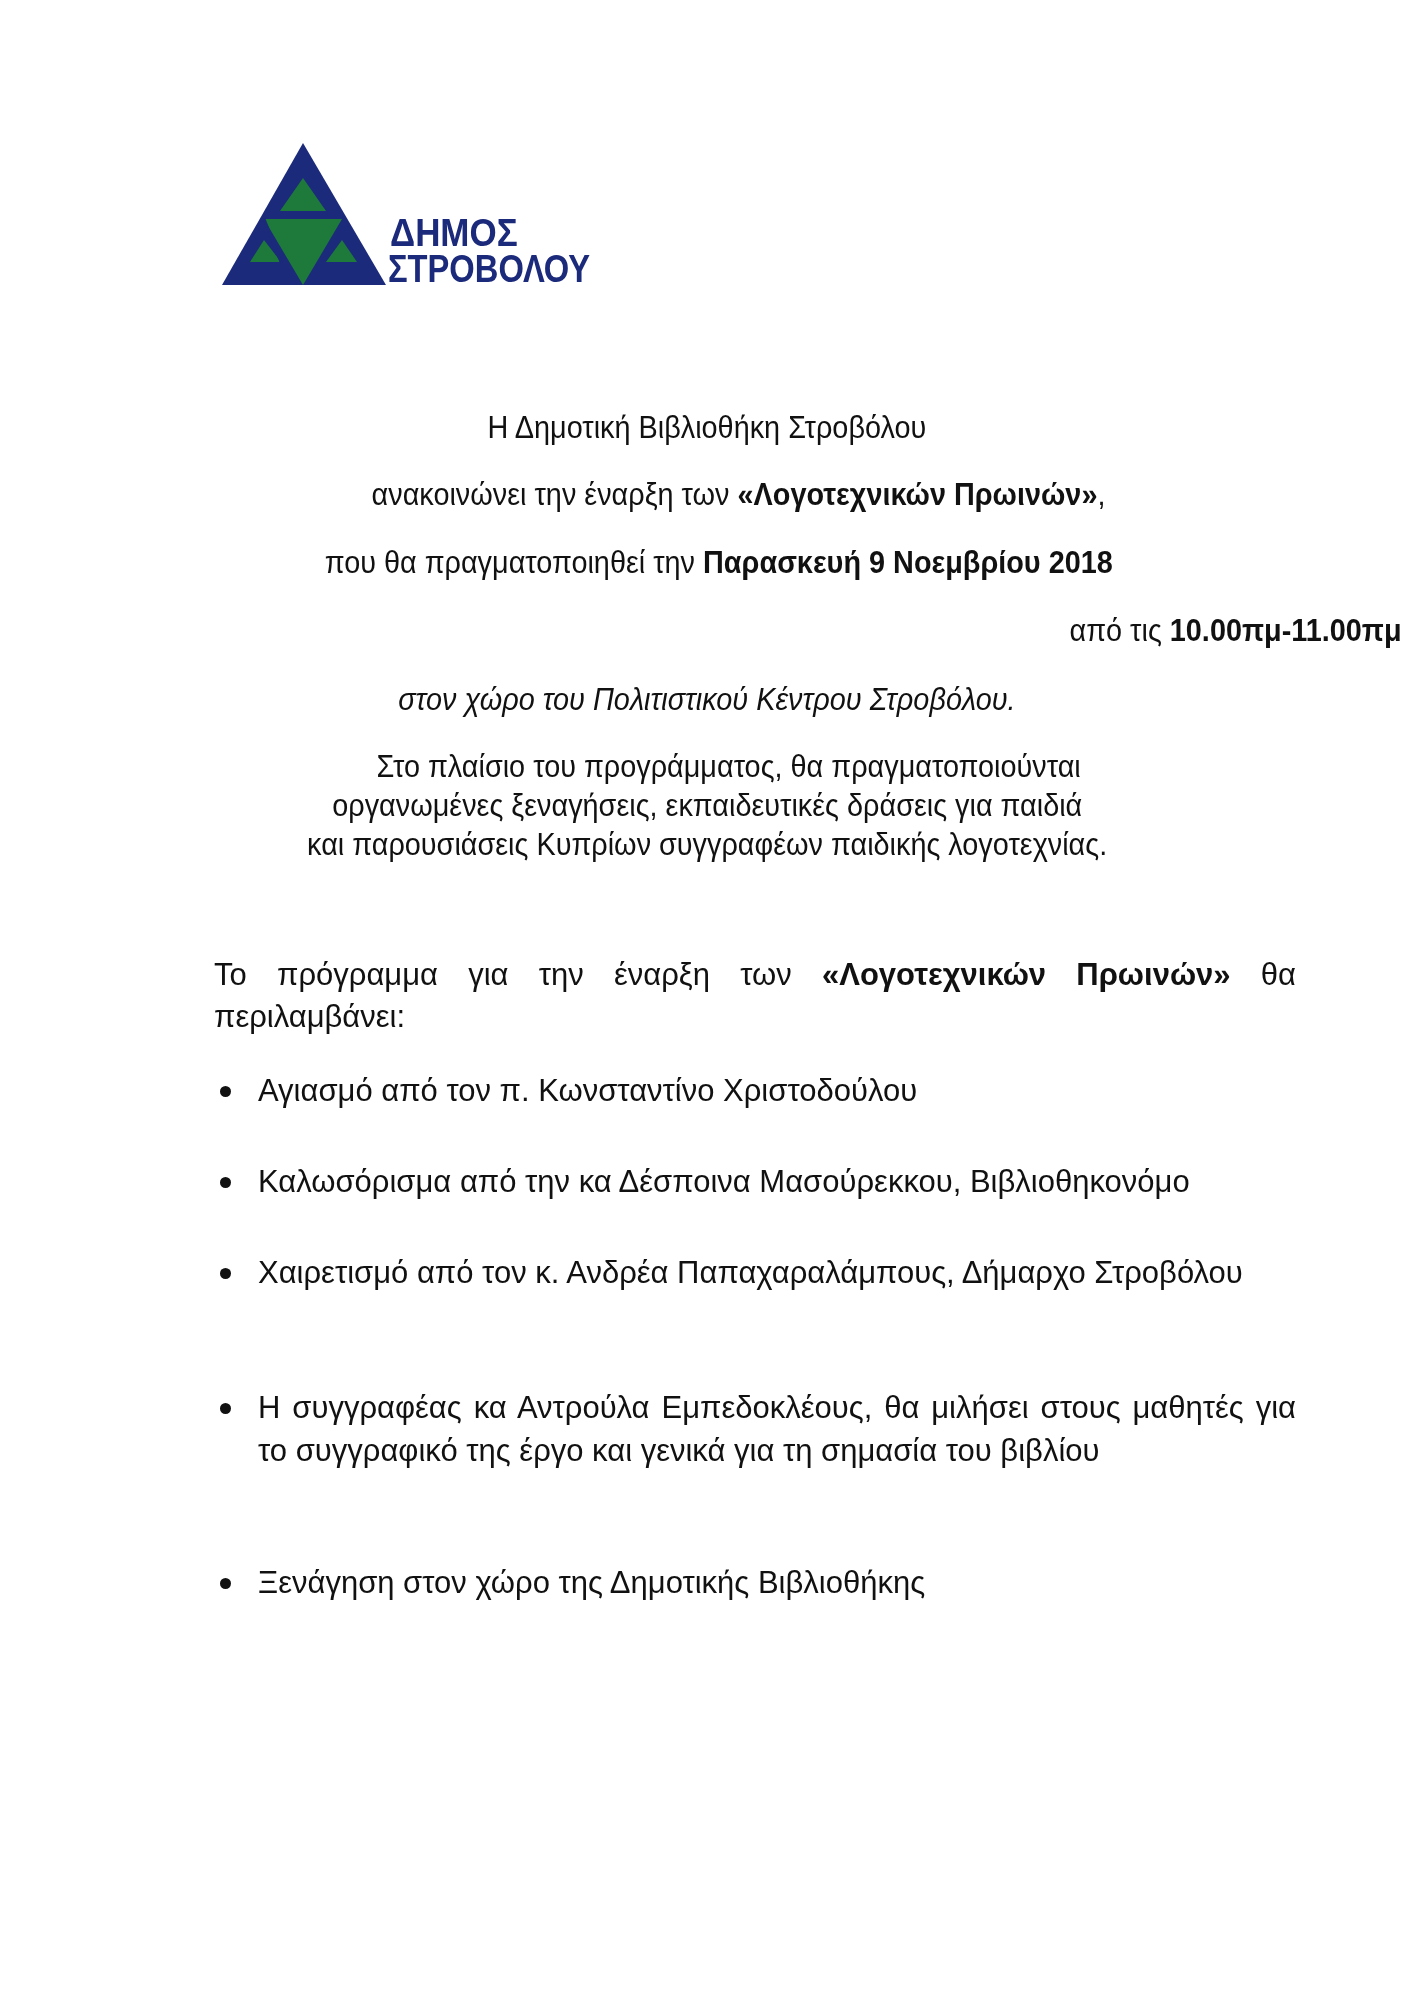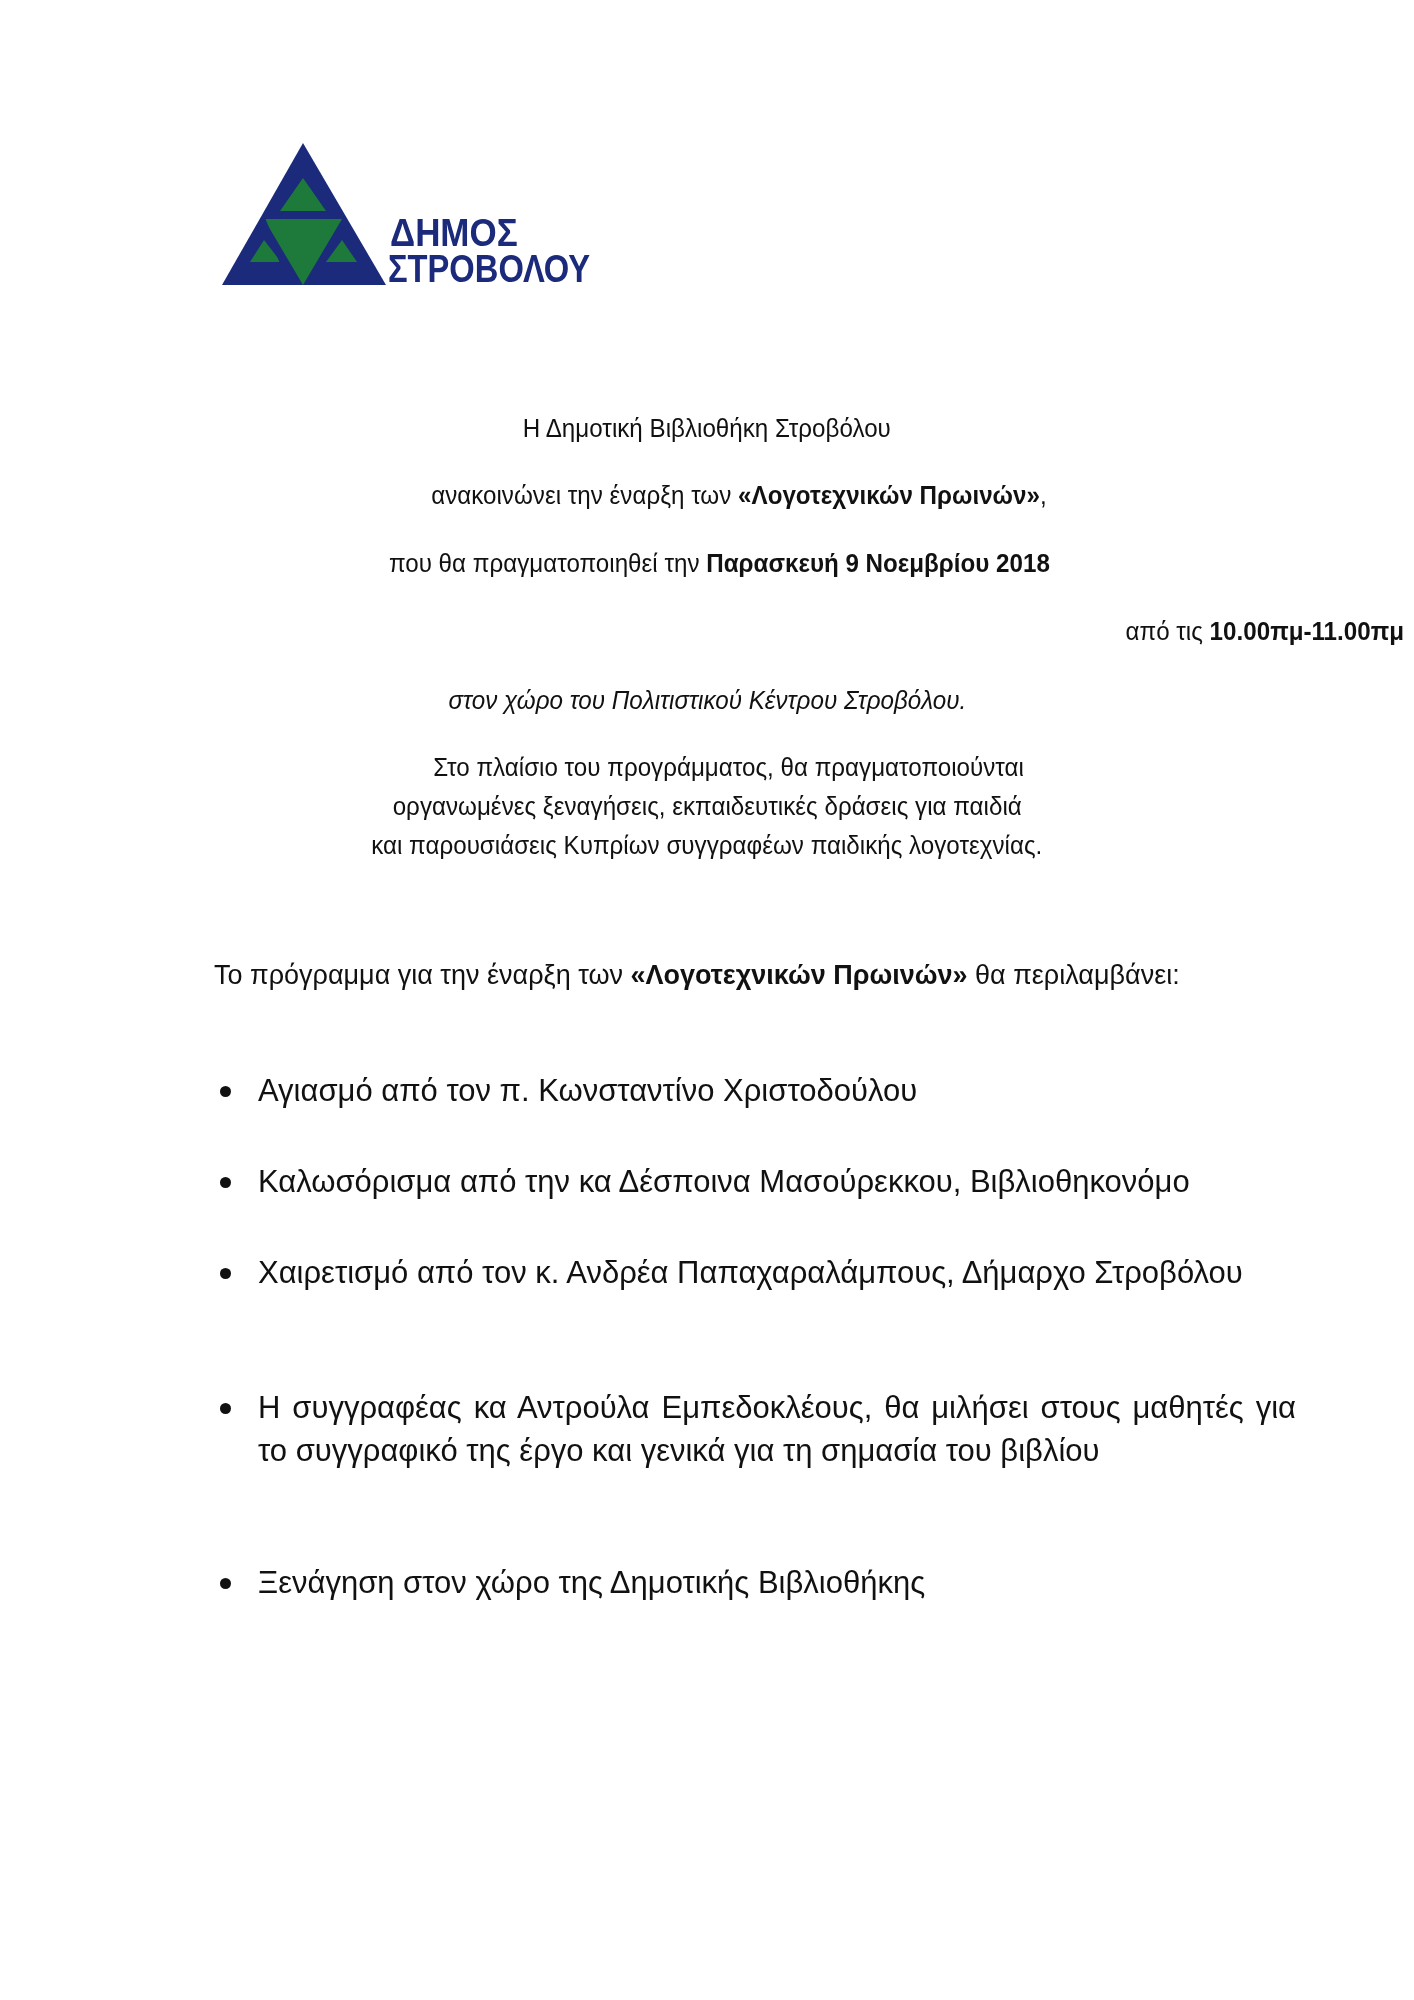--- a/index.html
+++ b/index.html
@@ -6,26 +6,26 @@
   body { width: 1414px; height: 2000px; position: relative; overflow: hidden;
          font-family: "Liberation Sans", sans-serif; color: #111111; }
   .logo { position: absolute; left: 220px; top: 140px; width: 420px; height: 150px; }
   .logo svg { position: absolute; left: 0; top: 0; }
   .logo-text { position: absolute; left: 170px; color: #1b2a7a; font-family: "Liberation Sans", sans-serif;
                font-weight: bold; letter-spacing: 0px; line-height: 1; white-space: nowrap;
                transform-origin: left top; }
   .logo-l1 { top: 74px; font-size: 38px; transform: scaleX(0.92); }
   .logo-l2 { top: 110px; left: 168px; font-size: 38px; transform: scaleX(0.86); }
 
-  .c-line { position: absolute; left: 0; width: 1414px; text-align: center; font-size: 26px;
+  .c-line { position: absolute; left: 0; width: 1414px; text-align: center; font-size: 31px;
             line-height: 40px; white-space: nowrap; }
   .c-line span.inner { display: inline-block; transform: scaleX(0.93); }
   b { font-weight: bold; }
 
-  .just { position: absolute; left: 214px; width: 1082px; font-size: 27px; line-height: 42px;
+  .just { position: absolute; left: 214px; width: 1082px; font-size: 31px; line-height: 42px;
           text-align: justify; text-align-last: left; }
 
   .bullets { position: absolute; left: 214px; width: 1082px; margin: 0; padding: 0; list-style: none; }
   .bullet { position: absolute; left: 0; width: 1082px; font-size: 31px; line-height: 43px; }
   .bullet .dot { position: absolute; left: 6px; top: 17px; width: 11px; height: 11px; border-radius: 50%; background: #111; }
   .bullet .txt { position: absolute; left: 44px; width: 1038px; text-align: justify; text-align-last: left; }
 </style>
 </head>
 <body>
 

